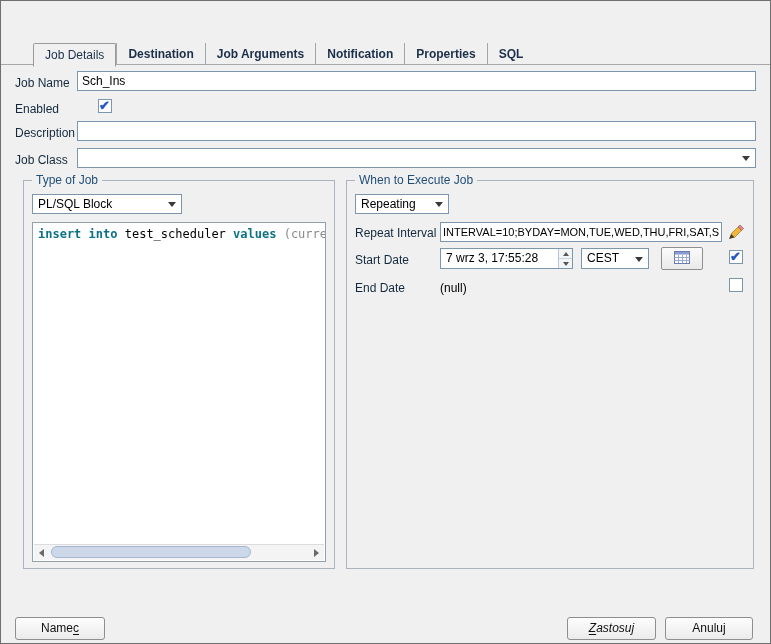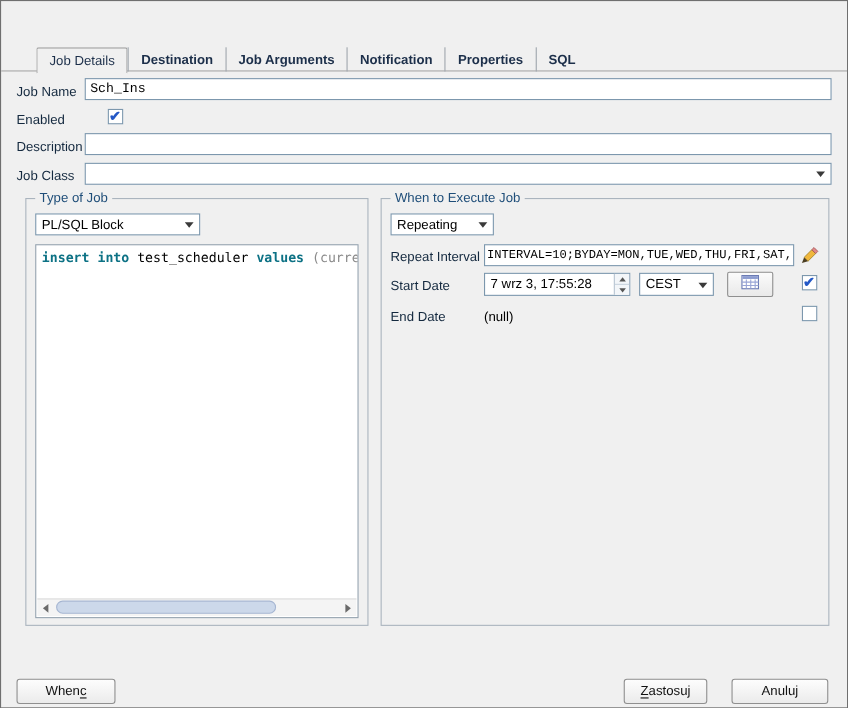--- a/index.html
+++ b/index.html
@@ -10,21 +10,21 @@
   .title-text{position:absolute;left:36px;top:0;line-height:32px;font-size:12px;color:#000;}
   .close-btn{position:absolute;right:0;top:0;width:46px;height:32px;text-align:center;line-height:32px;font-size:14px;color:#222;cursor:default;}
   
   .tabbar{position:absolute;left:8px;top:42px;display:flex;align-items:flex-end;z-index:2;padding-left:24px;}
   .tab{font-size:12px;color:#1c2f4a;padding:4px 11px 4px;white-space:nowrap;}
   .tab.active{background:#f0f0f0;border:1px solid #9b9b9b;border-bottom:1px solid #f0f0f0;border-radius:2px 2px 0 0;margin-bottom:-1px;}
   .tab:not(.active){border-left:1px solid #9fa6ad;margin-bottom:1px;font-weight:bold;}
   .tabline{position:absolute;left:0;top:63px;right:0;height:1px;background:#a8a8a8;z-index:1;}
   
   .lbl{position:absolute;font-size:12px;color:#14293f;white-space:nowrap;}
-  .txt{position:absolute;box-sizing:border-box;border:1px solid #7c97ad;background:#fff;font-family:Liberation Mono, monospace;font-size:12px;color:#000;padding:0 4px;height:20px;}
+  .txt{position:absolute;box-sizing:border-box;border:1px solid #7c97ad;background:#fff;font-family:Liberation Sans, sans-serif;font-size:12px;color:#000;padding:0 4px;height:20px;}
   input.txt{outline:none;}
   .combo{position:absolute;box-sizing:border-box;border:1px solid #7c97ad;background:#fff;height:20px;}
   .combo .cval{display:block;font-size:12px;color:#000;line-height:18px;padding:0 18px 0 5px;overflow:hidden;white-space:nowrap;}
   .arrow-down{position:absolute;right:5px;top:50%;margin-top:-2px;width:0;height:0;border-left:4px solid transparent;border-right:4px solid transparent;border-top:5px solid #3a3a3a;}
   .cb{position:absolute;width:14px;height:14px;background:#fff;border:1px solid #7c97ad;box-sizing:border-box;}
   .cb .check{display:block;color:#2458c6;font-size:13px;font-weight:bold;line-height:12px;margin-left:0px;}
   
   .group{position:absolute;border:1px solid #aab4be;background:#f0f0f0;}
   .legend{position:absolute;top:-8px;left:8px;background:#f0f0f0;padding:0 4px;font-size:12px;color:#1f4e79;white-space:nowrap;}
   
@@ -153,17 +153,17 @@
     </div>
     <span class="cb" style="left:382px;top:69px;">
       <span class="check">✔</span>
     </span>
 
     <span class="lbl" style="left:8px;top:100px;">End Date</span>
     <span class="nulltext" style="left:93px;top:100px;">(null)</span>
     <span class="cb" style="left:382px;top:97px;"></span>
   </div>
 
-  <div class="btn" style="left:14px;top:616px;width:90px;height:23px;"><span>When</span><span class="u">c</span></div>
-  <div class="btn" style="left:566px;top:616px;width:76px;height:23px;"><span class="u">Z</span><span>astosuj</span></div>
+  <div class="btn" style="left:14px;top:616px;width:90px;height:23px;"><span>Name</span><span class="u">c</span></div>
+  <div class="btn" style="left:566px;top:616px;width:89px;height:23px;font-style:italic;"><span class="u">Z</span><span>astosuj</span></div>
   <div class="btn" style="left:664px;top:616px;width:88px;height:23px;">Anuluj</div>
 
 </div>
 
 </body></html>

